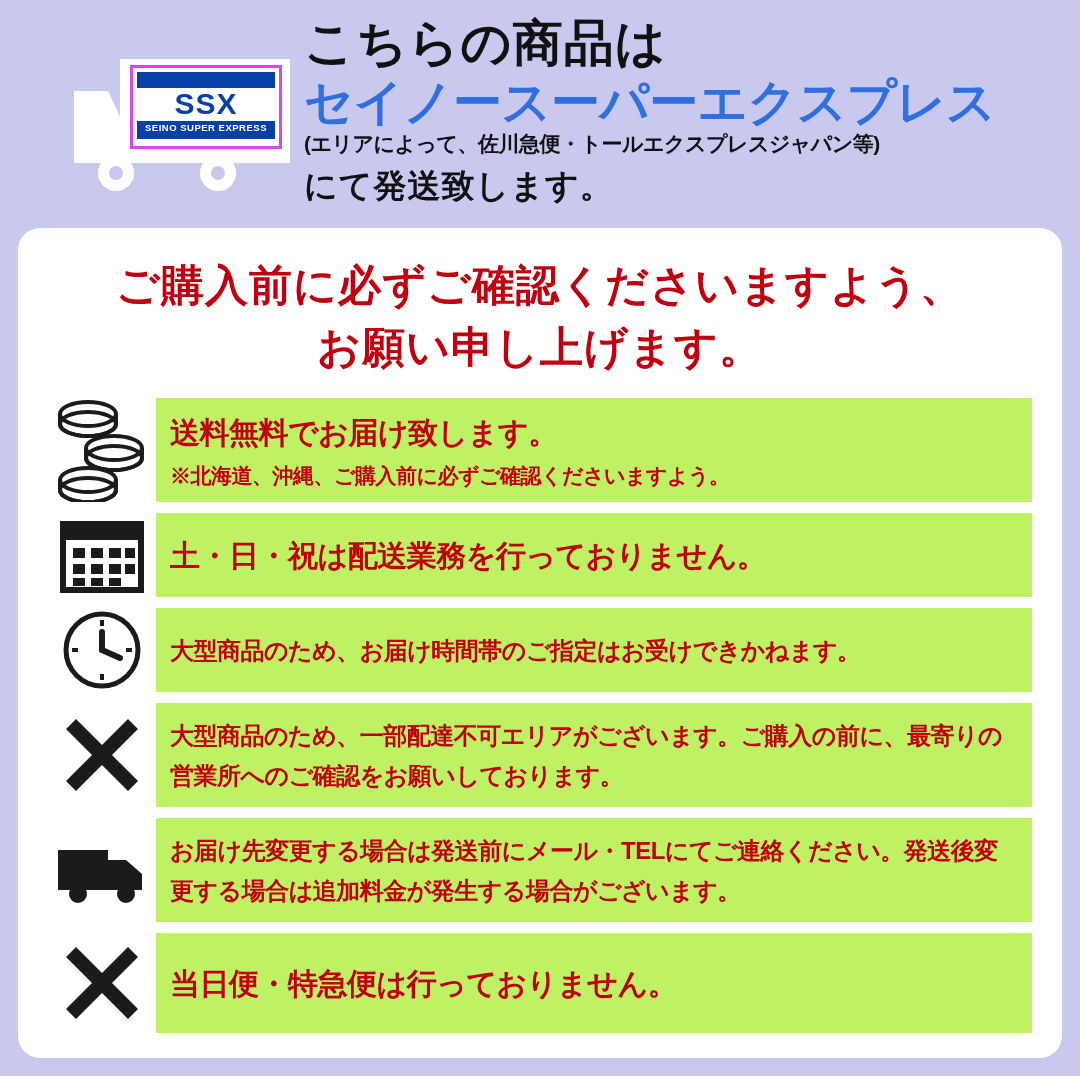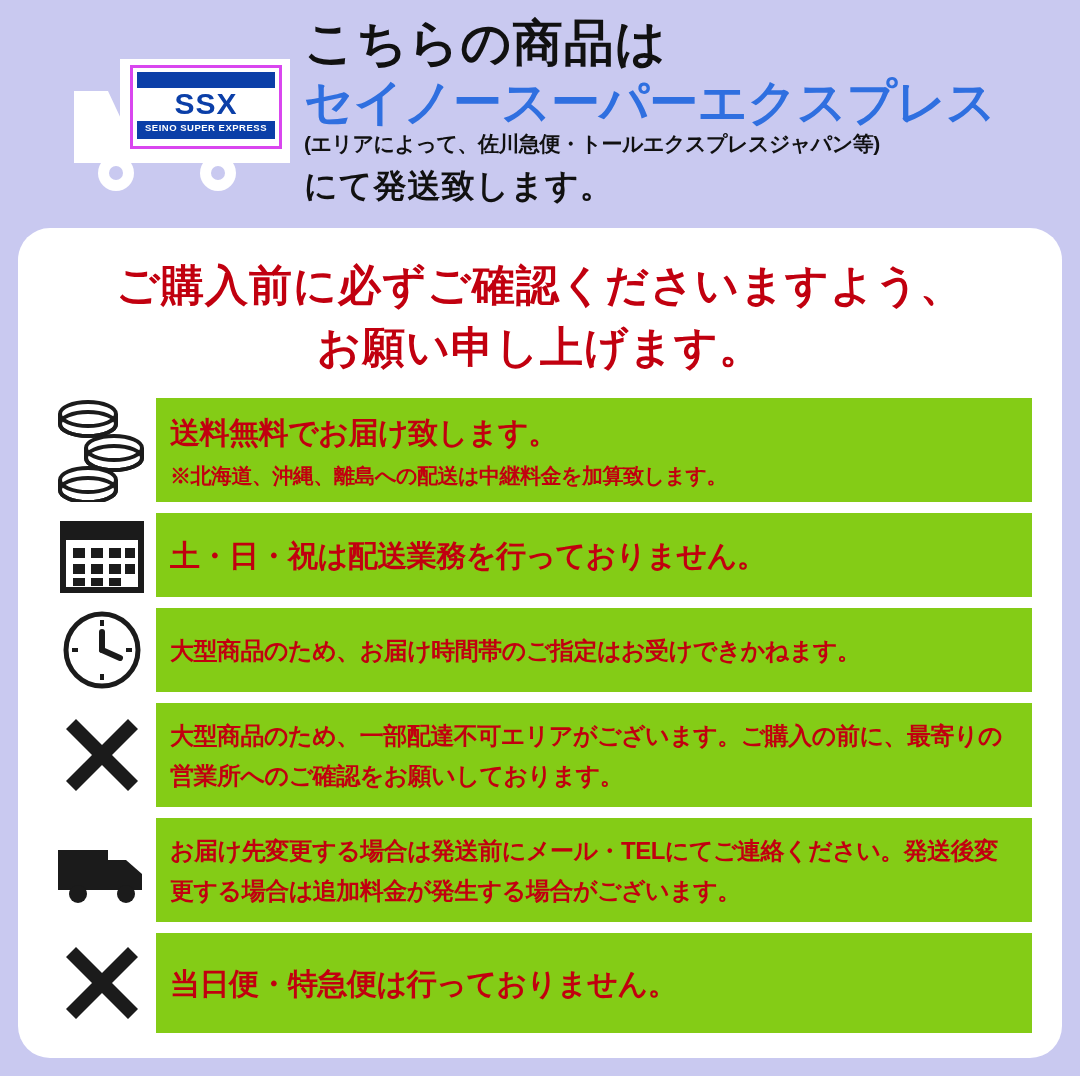--- a/index.html
+++ b/index.html
@@ -115,21 +115,21 @@
     letter-spacing: 1px;
     white-space: nowrap;
   }
 
   
   .card {
     position: relative;
     margin: 0 18px 0 18px;
     height: 830px;
     background: #ffffff;
-    border-radius: 32px;
+    border-radius: 22px;
     box-sizing: border-box;
     padding: 26px 30px 20px 30px;
     overflow: hidden;
   }
   .notice {
     text-align: center;
     color: #c1000f;
     font-weight: bold;
   }
   .notice .n1 {
@@ -154,21 +154,21 @@
     margin-bottom: 11px;
   }
   .row-icon {
     flex: 0 0 108px;
     display: flex;
     align-items: center;
     justify-content: center;
   }
   .row-body {
     flex: 1 1 auto;
-    background: #84cc16;
+    background: #bef264;
     display: flex;
     flex-direction: column;
     justify-content: center;
     padding: 10px 14px 8px 14px;
     box-sizing: border-box;
     gap: 7px;
   }
   .row-1 .row-body { min-height: 104px; }
   .row-2 .row-body { min-height: 84px; }
   .row-3 .row-body { min-height: 84px; }
@@ -258,21 +258,21 @@
               <path d="M32 50 v10 a28 12 0 0 0 56 0 v-10"></path>
               <ellipse cx="60" cy="60" rx="28" ry="12"></ellipse>
               <ellipse cx="34" cy="82" rx="28" ry="12"></ellipse>
               <path d="M6 82 v10 a28 12 0 0 0 56 0 v-10"></path>
               <ellipse cx="34" cy="92" rx="28" ry="12"></ellipse>
             </g>
           </svg>
         </div>
         <div class="row-body">
           <div class="t-main">送料無料でお届け致します。</div>
-          <div class="t-sub">※北海道、沖縄、離島への配送は中継料金を加算致します。</div>
+          <div class="t-sub">※北海道、沖縄、ご購入前に必ずご確認くださいますよう。</div>
         </div>
       </div>
 
       <div class="row row-2">
         <div class="row-icon">
           <svg width="86" height="78" viewBox="0 0 86 78">
             <rect x="4" y="8" width="78" height="66" fill="none" stroke="#1b1b1b" stroke-width="6"></rect>
             <rect x="4" y="8" width="78" height="16" fill="#1b1b1b"></rect>
             <g fill="#1b1b1b">
               <rect x="14" y="32" width="12" height="10"></rect>

